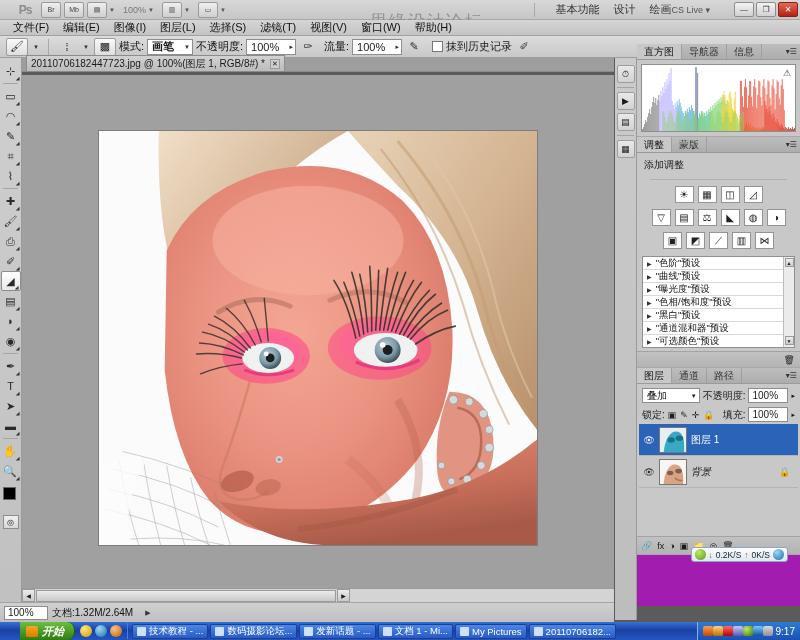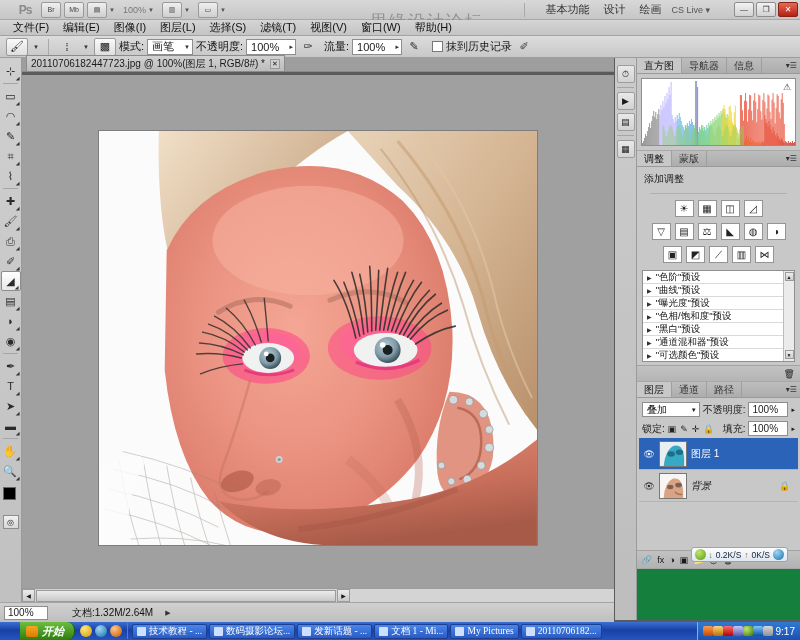--- a/index.html
+++ b/index.html
@@ -30,21 +30,21 @@
     width:20px; height:16px; margin-left:3px;
     border:1px solid #9a9a9a; border-radius:2px;
     background:linear-gradient(#efefef,#cfcfcf);
     display:flex;align-items:center;justify-content:center;
     font-size:7px; color:#444; overflow:hidden;
   }
   .appbar-caret{ font-size:6px; color:#555; margin-left:2px; }
   .appbar-zoom{ font-size:9px; color:#777; margin-left:8px; }
   .appbar-sep{ width:1px;height:14px;background:#aaa;margin:0 6px; }
   .ws-item{ font-size:11px; color:#333; margin-left:14px; white-space:nowrap;}
-  .cslive{ font-size:9px;color:#555;margin-left:10px;white-space:nowrap;}
+  .cslive{ font-size:9px;color:#555;white-space:nowrap;}
   .wincontrols{ position:absolute; right:2px; top:2px; display:flex; gap:2px;}
   .wb{ width:20px;height:15px;border:1px solid #8d8d8d;border-radius:2px;
        background:linear-gradient(#f2f2f2,#d2d2d2); font-size:8px;
        display:flex;align-items:center;justify-content:center;color:#333;}
   .wb.close{ background:linear-gradient(#e46a55,#b52014); color:#fff; border-color:#8d2015;}
 
   
   .menubar{
     position:absolute; left:0; top:20px; width:800px; height:16px;
     background:linear-gradient(#d5d5d5,#c4c4c4);
@@ -60,21 +60,21 @@
     border-bottom:1px solid #9d9d9d;
     display:flex; align-items:center; padding-left:6px; gap:3px;
   }
   .opt-tool{ width:22px;height:18px;border:1px solid #9b9b9b;border-radius:2px;
     background:linear-gradient(#fafafa,#dedede);display:flex;align-items:center;justify-content:center;}
   .opt-caret{ font-size:6px;color:#333;padding:0 2px; }
   .opt-sep{ width:1px;height:16px;background:#a9a9a9;margin:0 4px;}
   .opt-label{ font-size:11px;color:#111;white-space:nowrap;}
   .opt-select{
     height:16px;border:1px solid #8e8e8e;background:#fff;font-size:11px;
-    display:flex;align-items:center;padding:0 2px 0 4px;min-width:46px;justify-content:space-between;
+    display:flex;align-items:center;padding:0 2px 0 4px;min-width:46px;justify-content:space-between;font-weight:bold;
   }
   .opt-select .arw{font-size:6px;color:#333;margin-left:4px;}
   .opt-num{
     height:16px;border:1px solid #8e8e8e;background:#fff;font-size:11px;
     display:flex;align-items:center;padding:0 2px 0 4px;width:50px;justify-content:space-between;
   }
   .opt-num .arw{font-size:7px;color:#333;}
   .opt-icon{ width:18px;height:18px;display:flex;align-items:center;justify-content:center;font-size:11px;color:#333;}
   .opt-check{ display:flex;align-items:center;gap:3px;font-size:11px;}
   .opt-check .box{ width:11px;height:11px;border:1px solid #777;background:#fff;}
@@ -141,34 +141,34 @@
 
   
   .statusbar{
     position:absolute;left:0;bottom:18px;width:614px;height:20px;
     background:linear-gradient(#d0d0d0,#bfbfbf);
     border-top:1px solid #a4a4a4;
     display:flex;align-items:center;padding-left:4px;gap:4px;
   }
   .sb-zoom{ width:44px;height:14px;background:#fff;border:1px solid #8d8d8d;
     font-size:10px;display:flex;align-items:center;padding-left:3px;}
-  .sb-doc{ font-size:10px;color:#111;margin-left:20px;white-space:nowrap;}
+  .sb-doc{ font-size:10px;color:#111;margin-left:0;white-space:nowrap;}
   .sb-arrow{ font-size:7px;color:#333;margin-left:8px;}
 
   
   .dockstrip{
     position:absolute;right:163px;top:58px;width:22px;height:562px;
     background:linear-gradient(#cbcbcb,#bdbdbd);border-right:1px solid #9a9a9a;
     padding-top:4px;
   }
   .dock-ic{ width:18px;height:18px;margin:3px auto;border:1px solid #9d9d9d;border-radius:2px;
      background:linear-gradient(#e9e9e9,#d2d2d2);display:flex;align-items:center;justify-content:center;font-size:9px;}
   .dock-div{height:1px;background:#a5a5a5;margin:4px 2px;}
 
-  .panels{ position:absolute;right:0;top:58px;width:163px;height:562px;background:#15803d; }
+  .panels{ position:absolute;right:0;top:44px;width:163px;height:562px;background:#a21caf; }
   .panel{ background:#c8c8c8; border-bottom:1px solid #a8a8a8; }
   .panel-tabs{
     height:16px;background:linear-gradient(#bdbdbd,#adadad);
     display:flex;align-items:flex-end;position:relative;border-bottom:1px solid #9a9a9a;
   }
   .ptab{ font-size:10px;height:15px;line-height:15px;padding:0 7px;color:#333;
     border-right:1px solid #9f9f9f;}
   .ptab.active{ background:#c8c8c8;color:#111;}
   .panel-menu{ position:absolute;right:3px;top:3px;font-size:8px;color:#333;}
   .panel-body{ padding:4px; }
@@ -245,21 +245,21 @@
   .qi{ width:12px;height:12px;border-radius:50%;}
   .tasks{ display:flex;align-items:center;gap:2px;padding-left:4px;flex:1;overflow:hidden;}
   .task{
     height:15px;min-width:0;max-width:96px;flex:0 0 auto;
     background:linear-gradient(#4a86e8,#2a5bc4);
     border:1px solid #1c3f94;border-radius:2px;
     display:flex;align-items:center;gap:3px;padding:0 4px;
     color:#fff;font-size:9.5px;white-space:nowrap;overflow:hidden;
   }
   .task .ti{ width:9px;height:9px;background:#cfe0ff;border-radius:1px;flex:0 0 auto;}
-  .task .tt{ overflow:hidden;text-overflow:ellipsis;font-family:Liberation Serif, serif;}
+  .task .tt{ overflow:hidden;text-overflow:ellipsis;}
   .tray{
     display:flex;align-items:center;gap:0;height:18px;padding:0 5px;
     background:linear-gradient(#2f7ad0,#1b50b4);border-left:1px solid #7fb0ef;
   }
   .tray .tc{ width:10px;height:10px;border-radius:2px;}
   .clock{ color:#fff;font-size:10px;margin-left:3px;}
 
   
   .watermark{
     position:absolute;left:370px;top:2px;width:310px;height:30px;

